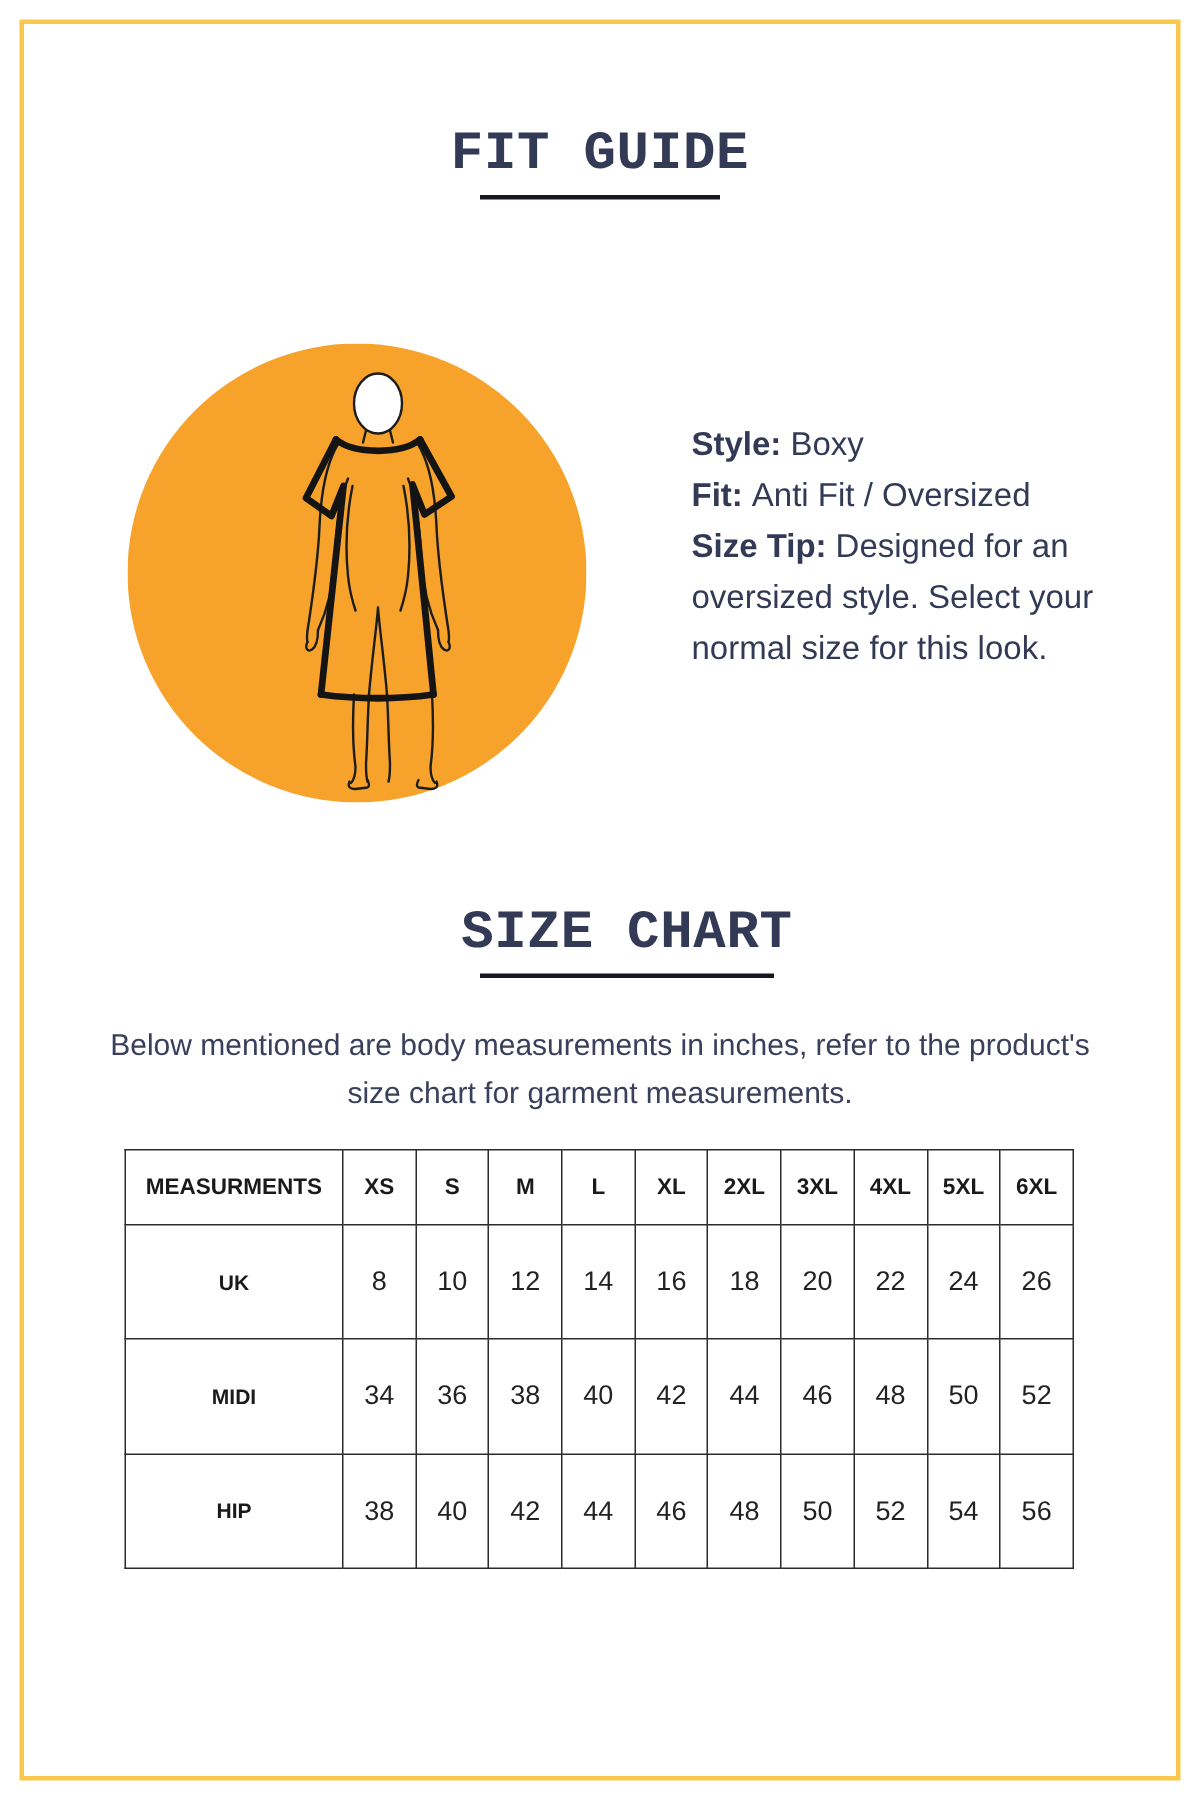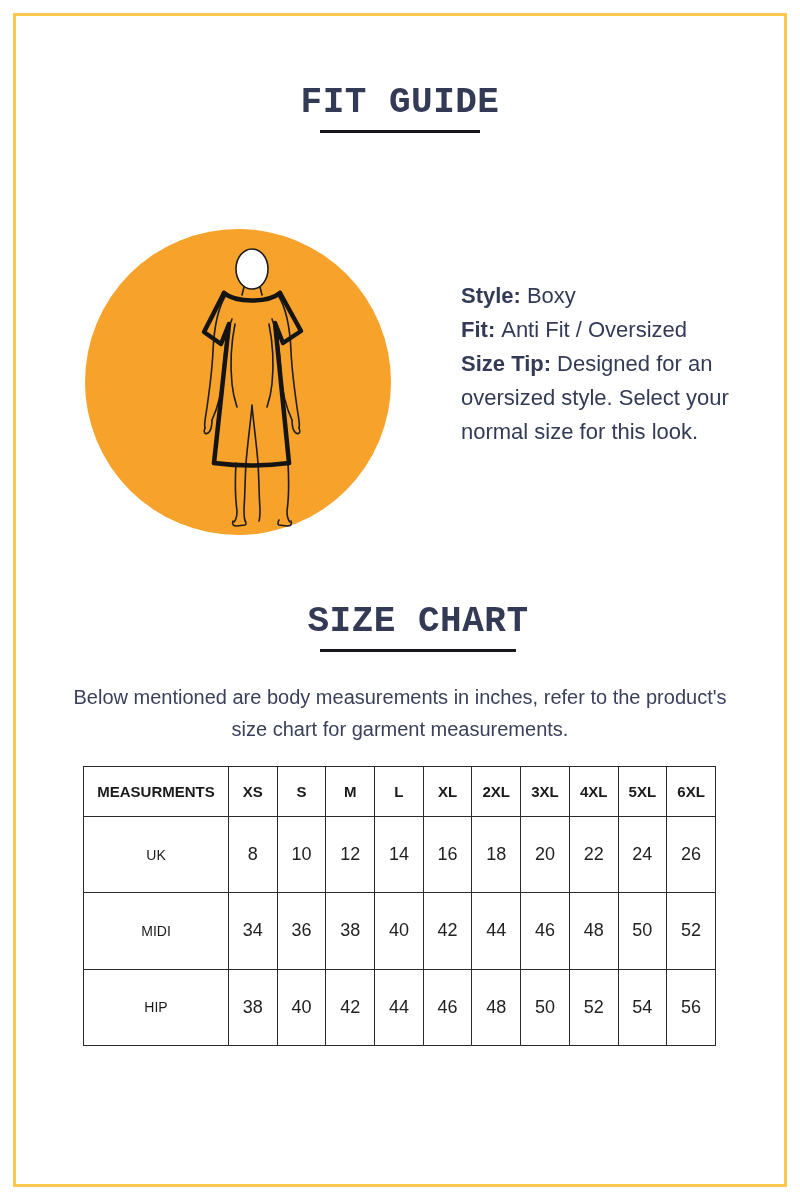--- a/index.html
+++ b/index.html
@@ -55,21 +55,21 @@
     width:633px; height:280px;
     border-collapse:collapse; table-layout:fixed;
     background:#ffffff;
   }
   .size-table th, .size-table td {
     border:1px solid #2b2b2b;
     text-align:center; vertical-align:middle;
     color:#1a1a1a; height:50px;
   }
   .size-table thead th { font-size:15px; font-weight:700; }
-  .size-table tbody th.row-label { font-size:14px; font-weight:400; }
+  .size-table tbody th.row-label { font-size:14px; font-weight:700; }
   .size-table td { font-size:18px; font-weight:400; color:#222222; }
 </style>
 </head>
 <body>
 
 <div class="frame"></div>
 
 <div class="section-title" id="fit-title">
   <span>FIT GUIDE</span>
   <div class="title-underline w160"></div>

